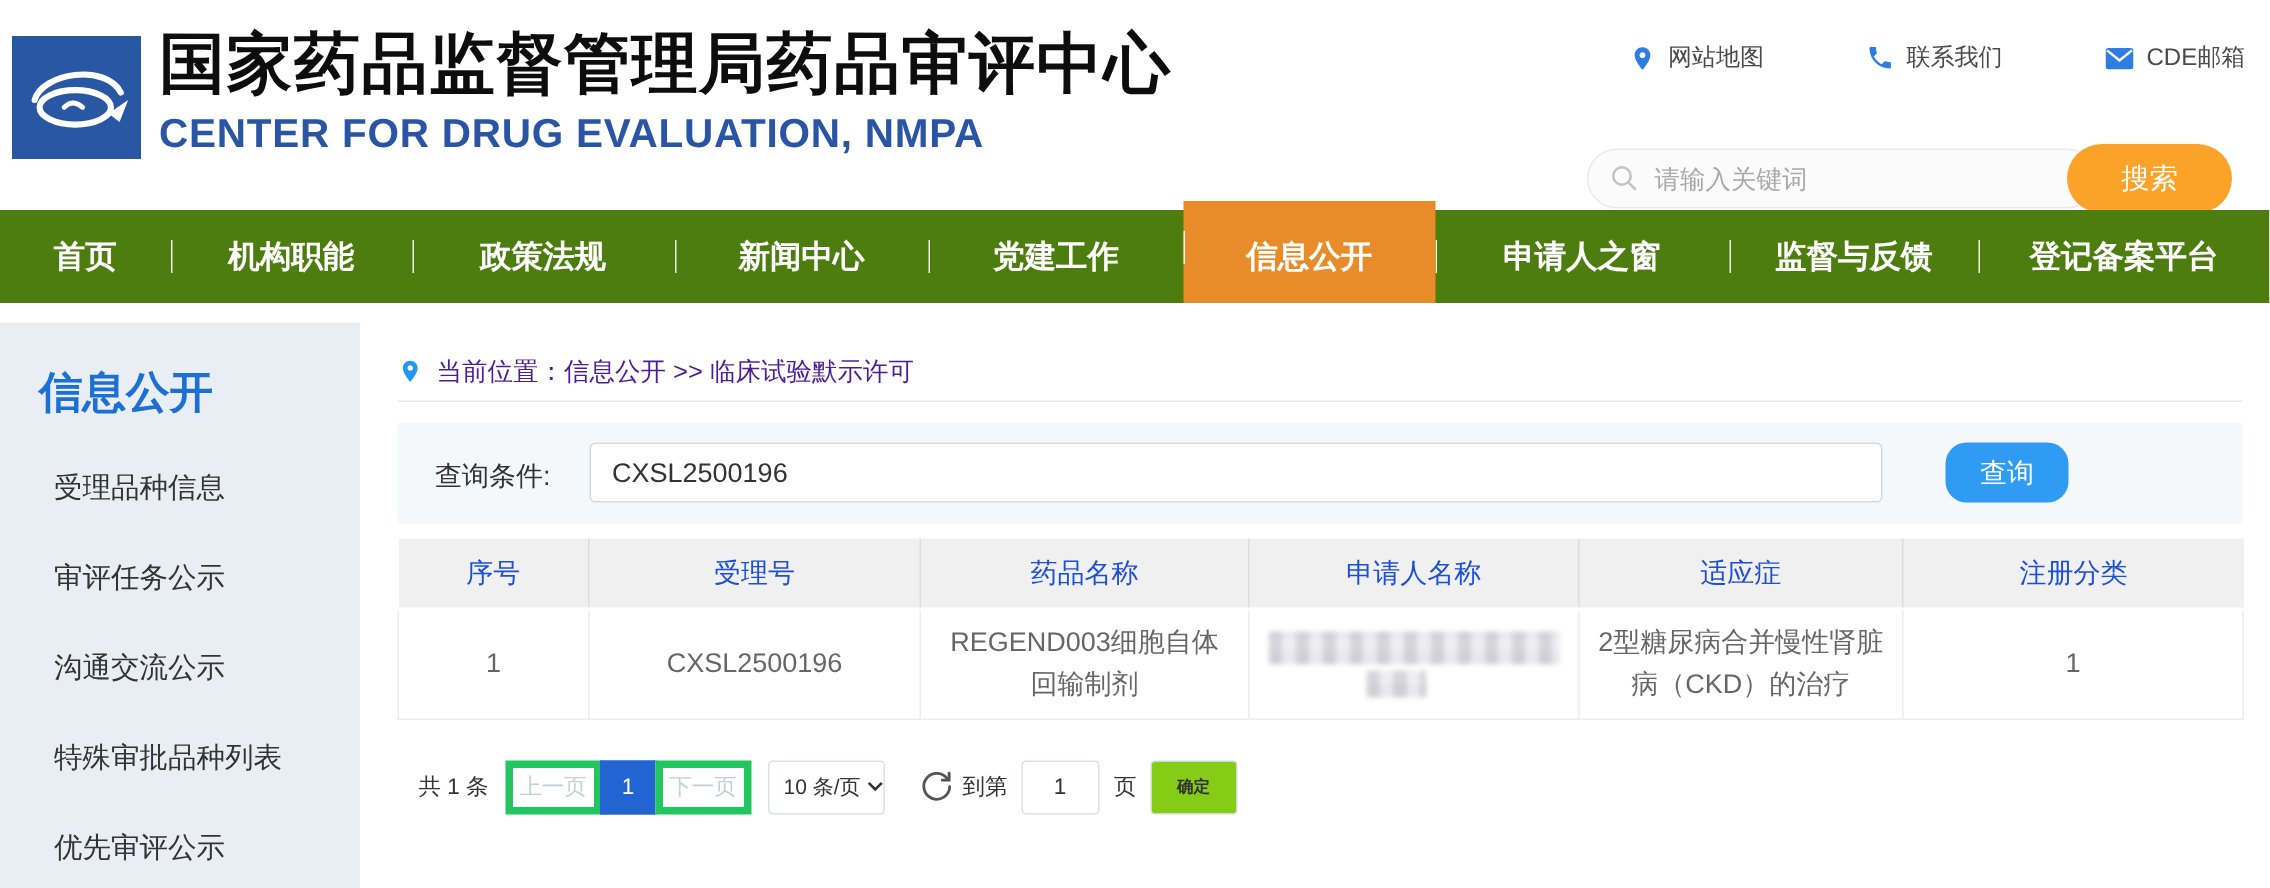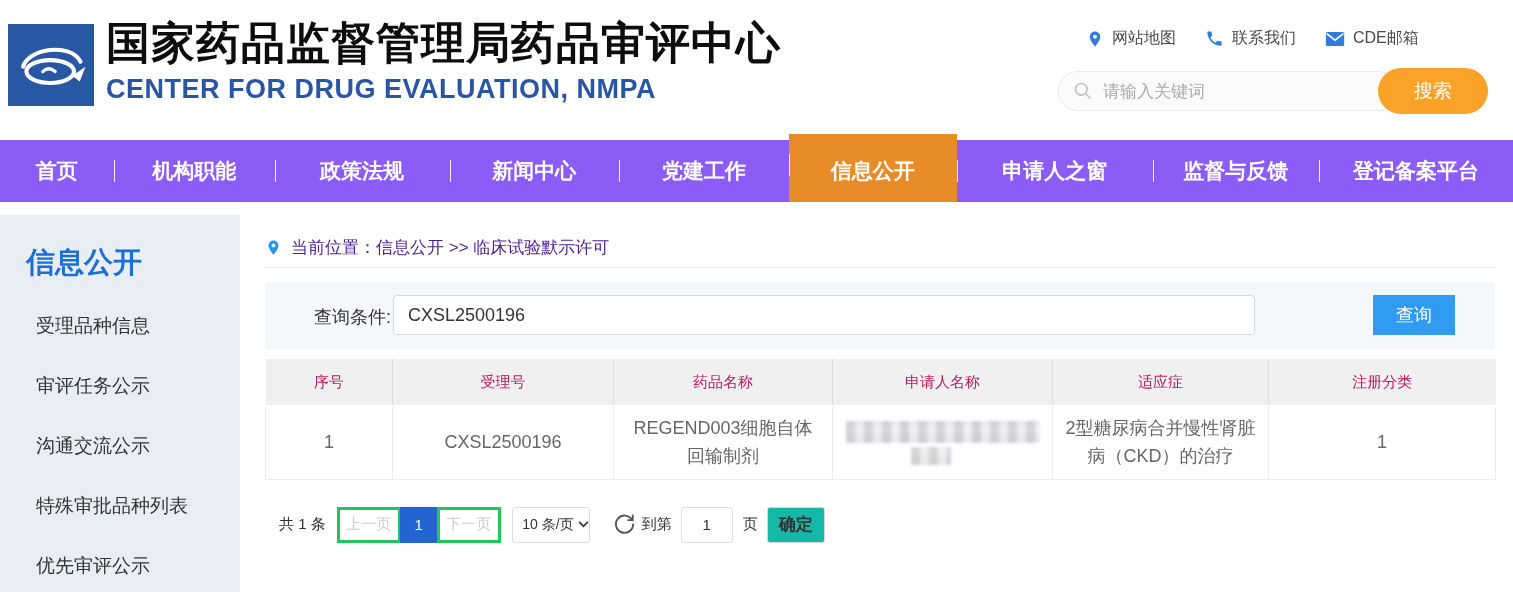--- a/index.html
+++ b/index.html
@@ -7,33 +7,33 @@
     font-family:"Liberation Sans","DejaVu Sans",sans-serif; }
   #stage { position:relative; width:1513px; height:592px; background:#fff; }
 
   
   #header { position:absolute; left:0; top:0; width:1513px; height:140px; background:#fff; }
   .logo { position:absolute; left:8px; top:24px; width:86px; height:82px; background:#2857a4; }
   .title-wrap { position:absolute; left:106px; top:18px; }
   .cn-title { font-size:44px; font-weight:bold; color:#0d0d0d; letter-spacing:1px; line-height:1.15; }
   .en-title { margin-top:5px; font-size:27px; font-weight:bold; color:#2a55a4; letter-spacing:0.5px; }
 
-  .quick-links { position:absolute; left:1086px; top:28px; display:flex; gap:29px; align-items:flex-end; }
+  .quick-links { position:absolute; left:1086px; top:28px; display:flex; gap:68px; align-items:flex-end; }
   .quick-link { display:flex; align-items:center; gap:8px; font-size:16px; color:#4a4a4a; cursor:pointer; }
   .quick-link svg { display:block; }
 
-  .search-wrap { position:absolute; left:1058px; top:68px; width:430px; height:46px; }
+  .search-wrap { position:absolute; left:1058px; top:96px; width:430px; height:46px; }
   .search-box { position:absolute; left:0; top:3px; width:340px; height:40px; background:#fbfbfb;
     border:1px solid #e9e9e9; border-radius:20px; display:flex; align-items:center; padding-left:14px; gap:10px; }
   .search-ph { font-size:17px; color:#a9a9a9; }
   .search-btn { position:absolute; right:0; top:0; width:110px; height:46px; border:none; border-radius:23px;
     background:#fba228; color:#fff; font-size:19px; cursor:pointer; font-family:inherit; }
 
   
-  #nav { position:absolute; left:0; top:140px; width:1513px; height:62px; background:#8b5cf6; display:flex; }
+  #nav { position:absolute; left:0; top:140px; width:1513px; height:62px; background:#4d7c0f; display:flex; }
   .nav-item { position:relative; flex:1; display:flex; align-items:center; justify-content:center;
     color:#fff; font-size:21px; font-weight:bold; cursor:pointer; white-space:nowrap; }
   .nav-item:nth-child(1){flex:0.65;} .nav-item:nth-child(2){flex:0.92;} .nav-item:nth-child(3){flex:1;}
   .nav-item:nth-child(4){flex:0.97;} .nav-item:nth-child(5){flex:0.97;} .nav-item:nth-child(6){flex:0.96;}
   .nav-item:nth-child(7){flex:1.12;} .nav-item:nth-child(8){flex:0.95;} .nav-item:nth-child(9){flex:1.11;}
   .nav-item:nth-child(10){flex:1.45;}
   .nav-item:not(:first-child)::before { content:""; position:absolute; left:0; top:20px; width:1px; height:22px;
     background:rgba(255,255,255,0.9); }
   .nav-item.active { background:#e88b29; margin-top:-6px; height:68px; padding-top:6px; z-index:1; }
 
@@ -42,62 +42,62 @@
   .sidebar-title { padding:30px 0 0 26px; font-size:29px; font-weight:bold; color:#1c6fd4; line-height:34px; }
   .sidebar-list { list-style:none; margin-top:17px; }
   .sidebar-list li { height:60px; line-height:60px; padding-left:36px; font-size:19px; color:#333; cursor:pointer; }
 
   
   #content { position:absolute; left:265px; top:228px; width:1230px; }
   .breadcrumb { height:40px; display:flex; align-items:center; gap:9px; font-size:17px; color:#4c1d95;
     border-bottom:1px solid #e8e8e8; }
 
   .query-panel { position:relative; margin-top:14px; height:67px; background:#f5f8fb; }
-  .query-label { position:absolute; left:25px; top:23px; font-size:18px; color:#333;margin-left:24px; }
+  .query-label { position:absolute; left:25px; top:23px; font-size:18px; color:#333; }
   .query-input { position:absolute; left:128px; top:13px; width:862px; height:40px; border:1px solid #d9d9d9;
     border-radius:4px; background:#fff; font-size:18px; color:#333; padding:0 14px; font-family:inherit; }
-  .query-btn { position:absolute; left:1108px; top:13px; width:82px; height:40px; background:#2f9bf2;
-    border:none; border-radius:0; color:#fff; font-size:18px; cursor:pointer; font-family:inherit; }
+  .query-btn { position:absolute; left:1032px; top:13px; width:82px; height:40px; background:#2f9bf2;
+    border:none; border-radius:14px; color:#fff; font-size:18px; cursor:pointer; font-family:inherit; }
 
   table.result { margin-top:10px; width:1230px; border-collapse:collapse; table-layout:fixed; }
-  table.result th { height:47px; background:#f0f0f0; font-weight:400; font-size:15px; color:#be185d;
+  table.result th { height:47px; background:#f0f0f0; font-weight:400; font-size:18px; color:#1d4ed8;
     border-right:1px solid #dcdcdc; border-bottom:2px solid #fff; }
   table.result th:last-child { border-right:none; }
   table.result td { height:73px; background:#fff; font-size:18px; color:#666; text-align:center;
     vertical-align:middle; border:1px solid #ececec; border-top:none; line-height:1.55; padding:0 12px; }
   .col-seq{width:127px;} .col-no{width:221px;} .col-drug{width:219px;}
   .col-app{width:220px;} .col-ind{width:216px;} .col-reg{width:227px;}
 
   .mosaic-wide, .mosaic-small { margin:0 auto; filter:blur(1.6px); border-radius:2px;
     background:
       repeating-linear-gradient(90deg, rgba(205,205,208,0.75) 0 9px, rgba(238,238,240,0.75) 9px 18px),
       repeating-linear-gradient(0deg, #d9d9dc 0 9px, #f1f1f3 9px 18px); }
   .mosaic-wide { width:194px; height:22px; }
   .mosaic-small { width:40px; height:18px; margin-top:4px; transform:translateX(-12px); }
 
   
   .pagination { margin-top:27px; display:flex; align-items:center; height:36px; font-size:15px; color:#333; }
   .pg-total { margin-left:14px; margin-right:11px; }
   .pg-group { display:flex; }
-  .pg-btn { height:36px; border:3px solid #22c55e; background:#fff; display:flex; align-items:center;
+  .pg-btn { height:36px; border:5px solid #22c55e; background:#fff; display:flex; align-items:center;
     justify-content:center; font-size:15px; cursor:pointer; }
   .pg-btn + .pg-btn { margin-left:-1px; }
   .pg-prev,.pg-next { width:64px; color:#c9ced6; }
   .pg-current { width:38px; background:#2264d1; border-color:#2264d1; color:#fff; }
   .pg-size { margin-left:11px; width:78px; height:36px; border:1px solid #dcdfe6; border-radius:3px;
     background:#fff; display:flex; align-items:center; justify-content:flex-end; gap:4px; font-size:14px;
     color:#333; cursor:pointer; }
   .pg-refresh { margin-left:22px; width:26px; height:26px; display:flex; align-items:center;
     justify-content:center; cursor:pointer; }
   .pg-goto-label { margin-left:4px; }
   .pg-goto-input { margin-left:9px; width:52px; height:36px; border:1px solid #dcdfe6; border-radius:3px;
     text-align:center; font-size:15px; color:#333; font-family:inherit; }
   .pg-goto-unit { margin-left:10px; }
   .pg-confirm { margin-left:9px; width:58px; height:36px; border:1px solid #d4d7dd; border-radius:3px;
-    background:#14b8a6; font-size:17px; font-weight:600; color:#333; cursor:pointer; font-family:inherit; }
+    background:#84cc16; font-size:11px; font-weight:600; color:#333; cursor:pointer; font-family:inherit; }
 </style>
 </head>
 <body>
 
 <div id="stage">
 
   <div id="header">
     <div class="logo">
       <svg width="86" height="82" viewBox="0 0 100 100">
         <path d="M16 52 C22 30, 74 22, 86 46" stroke="#fff" stroke-width="5" fill="none" stroke-linecap="round"></path>

